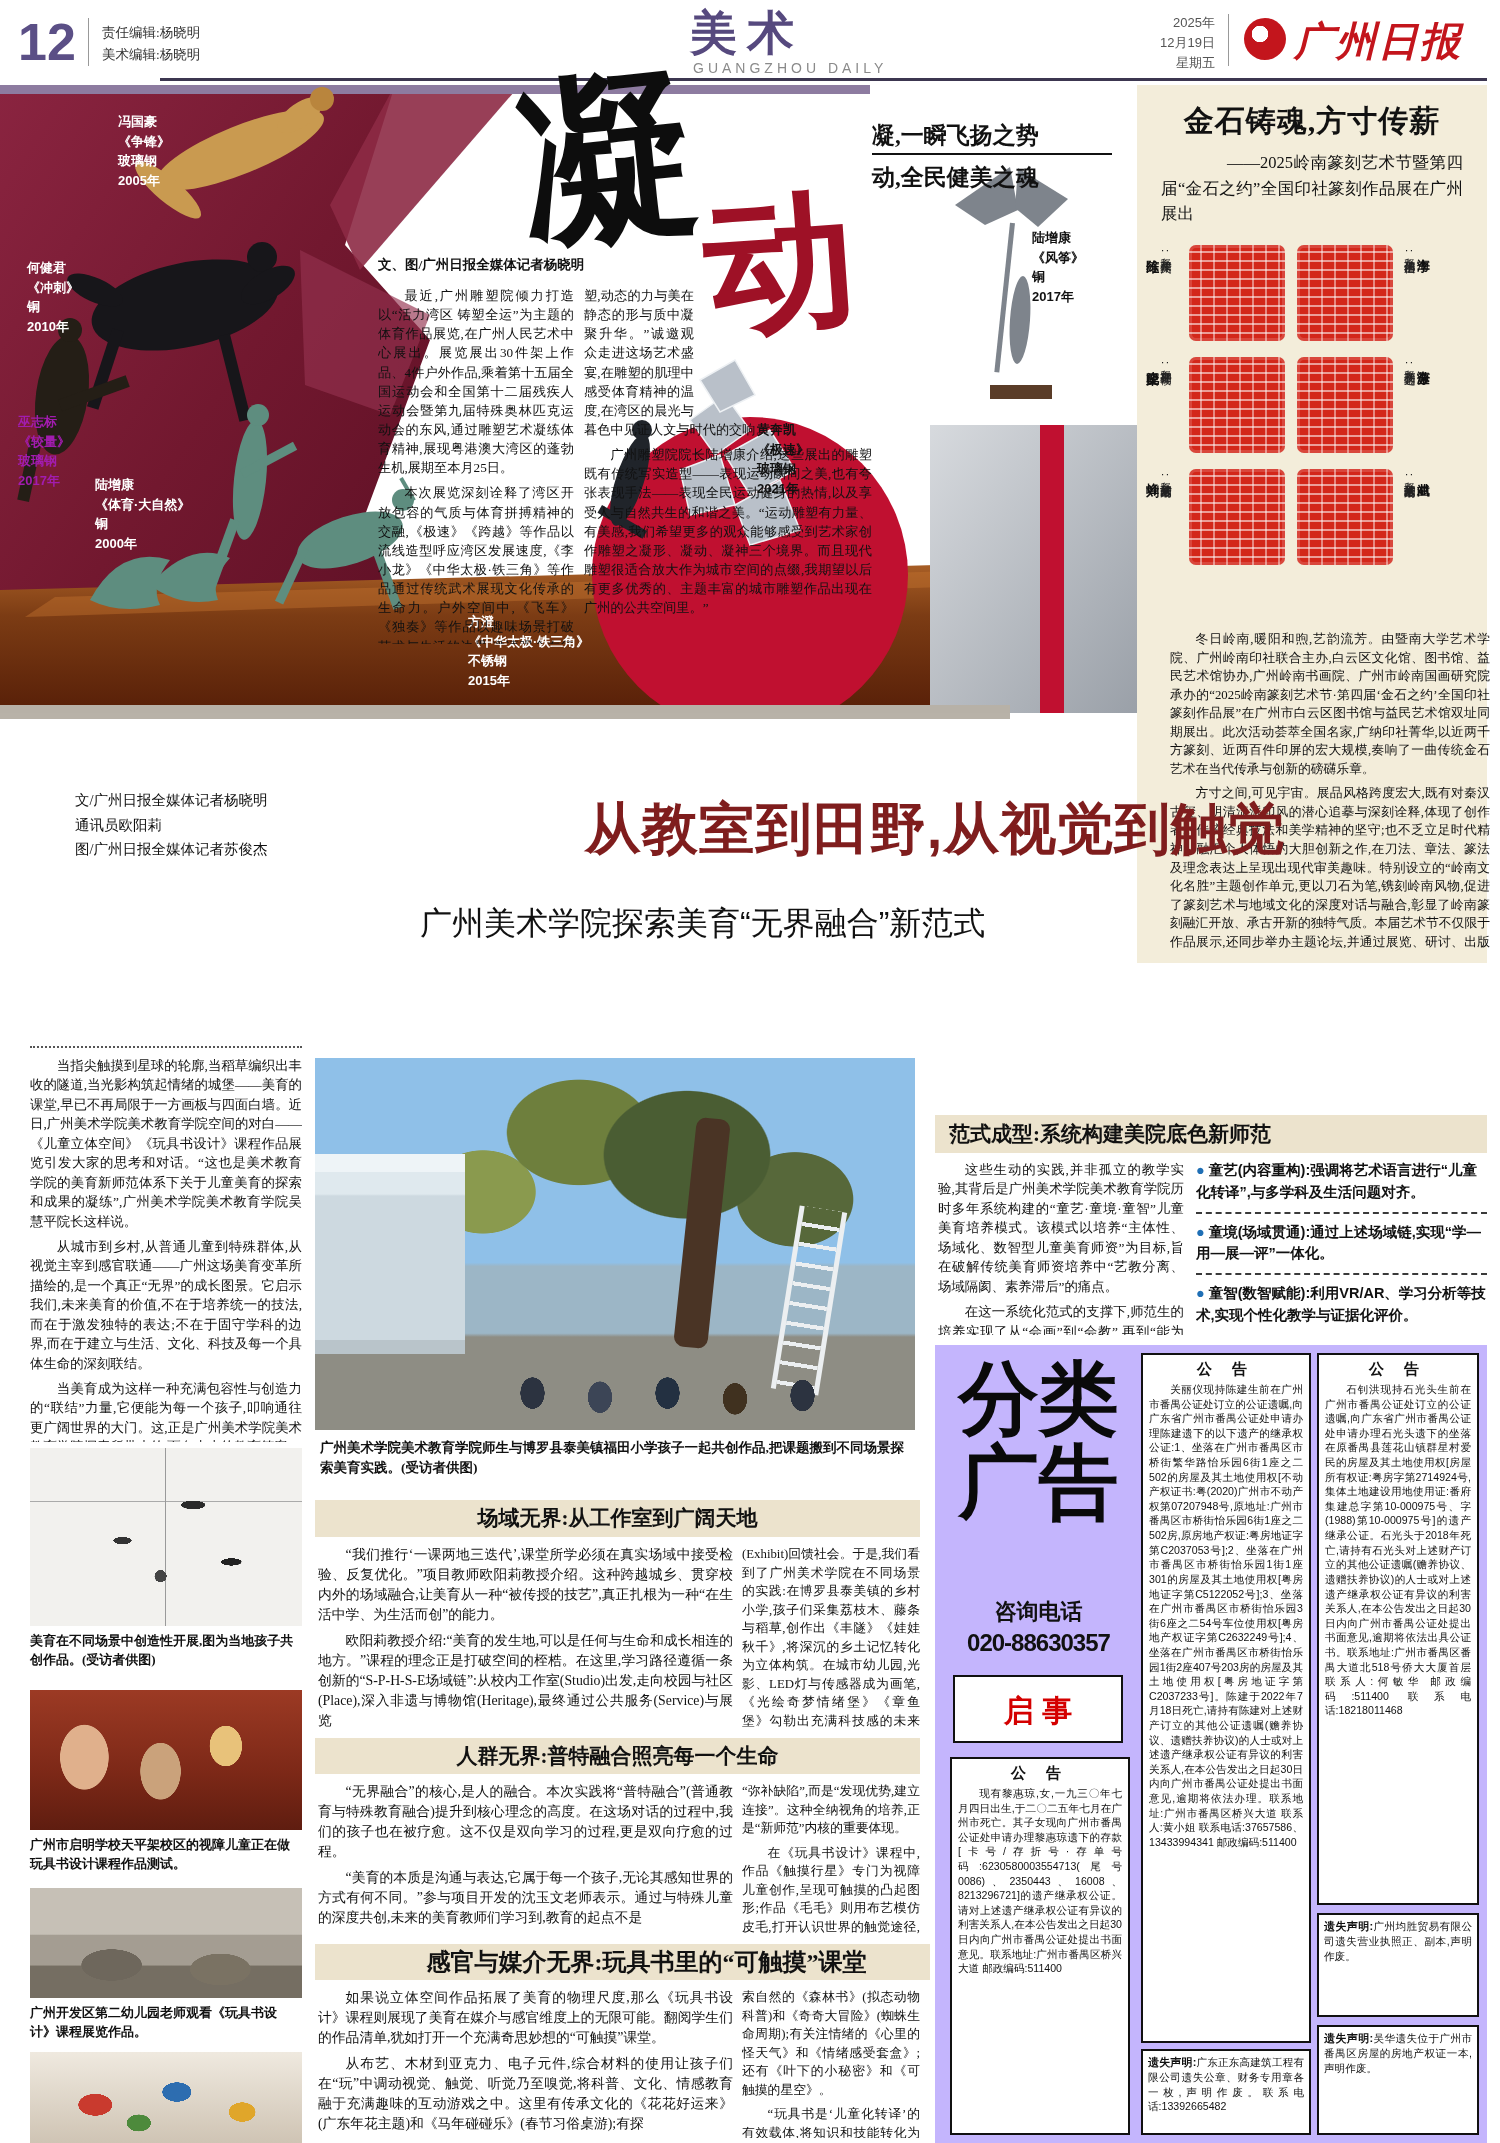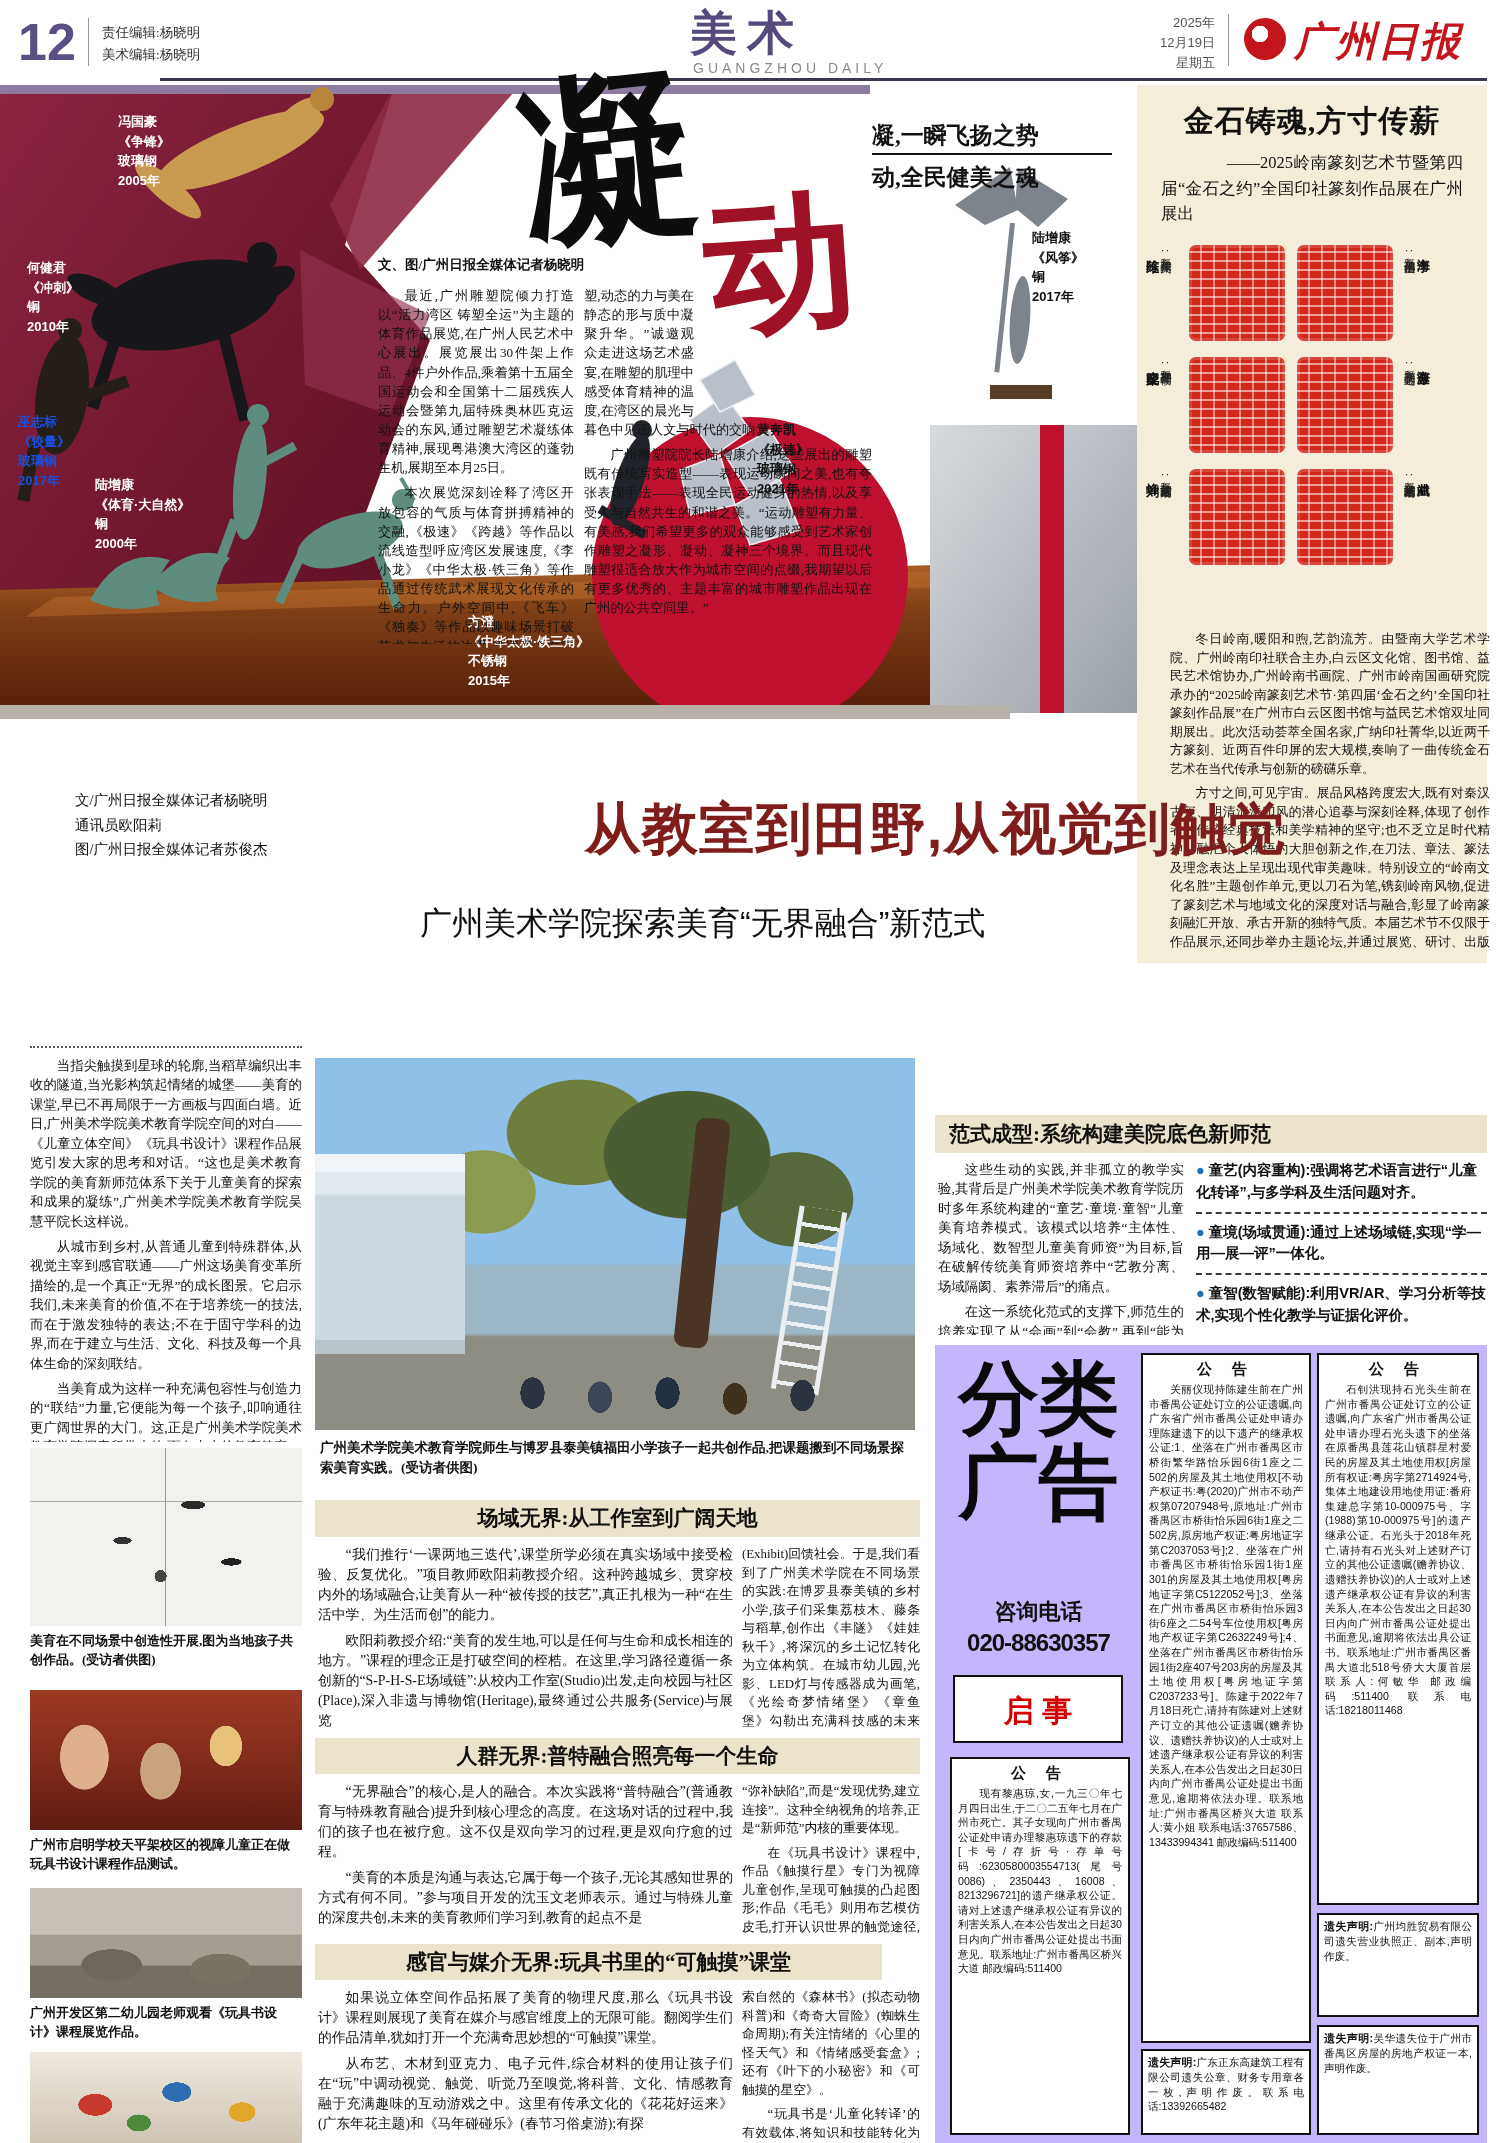--- a/index.html
+++ b/index.html
@@ -173,21 +173,21 @@
   <div class="abs ser" style="left:872px;top:162px;font-size:23px;font-weight:bold;color:#111;">动,全民健美之魂</div>
 
   <div class="abs lbl" style="left:118px;top:112px;color:#fff;">冯国豪
 《争锋》
 玻璃钢
 2005年</div>
   <div class="abs lbl" style="left:27px;top:258px;color:#fff;">何健君
 《冲刺》
 铜
 2010年</div>
-  <div class="abs lbl" style="left:18px;top:412px;color:#1d4ed8;">巫志标
+  <div class="abs lbl" style="left:18px;top:412px;color:#a21caf;">巫志标
 《较量》
 玻璃钢
 2017年</div>
   <div class="abs lbl" style="left:95px;top:475px;color:#fff;">陆增康
 《体育·大自然》
 铜
 2000年</div>
   <div class="abs lbl" style="left:1032px;top:228px;color:#111;">陆增康
 《风筝》
 铜
@@ -329,21 +329,21 @@
   <div class="abs secbar" style="left:315px;top:1738px;width:605px;height:36px;line-height:36px;font-size:21px;">人群无界:普特融合照亮每一个生命</div>
   <div class="abs ser colp" style="left:318px;top:1782px;width:415px;height:156px;font-size:13.8px;overflow:hidden;">
     <p>“无界融合”的核心,是人的融合。本次实践将“普特融合”(普通教育与特殊教育融合)提升到核心理念的高度。在这场对话的过程中,我们的孩子也在被疗愈。这不仅是双向学习的过程,更是双向疗愈的过程。</p>
     <p>“美育的本质是沟通与表达,它属于每一个孩子,无论其感知世界的方式有何不同。”参与项目开发的沈玉文老师表示。通过与特殊儿童的深度共创,未来的美育教师们学习到,教育的起点不是</p>
   </div>
   <div class="abs ser colp" style="left:742px;top:1782px;width:178px;height:156px;font-size:12.8px;overflow:hidden;">
     <p class="np" style="text-indent:0;">“弥补缺陷”,而是“发现优势,建立连接”。这种全纳视角的培养,正是“新师范”内核的重要体现。</p>
     <p>在《玩具书设计》课程中,作品《触摸行星》专门为视障儿童创作,呈现可触摸的凸起图形;作品《毛毛》则用布艺模仿皮毛,打开认识世界的触觉途径,成为普特人群共创共融的独特课程。</p>
   </div>
 
-  <div class="abs secbar" style="left:315px;top:1944px;width:567px;height:36px;line-height:36px;font-size:21px;">感官与媒介无界:玩具书里的“可触摸”课堂</div>
+  <div class="abs secbar" style="left:315px;top:1944px;width:567px;height:36px;line-height:36px;font-size:24px;padding-left:48px;">感官与媒介无界:玩具书里的“可触摸”课堂</div>
   <div class="abs ser colp" style="left:318px;top:1988px;width:415px;height:150px;font-size:13.8px;overflow:hidden;">
     <p>如果说立体空间作品拓展了美育的物理尺度,那么《玩具书设计》课程则展现了美育在媒介与感官维度上的无限可能。翻阅学生们的作品清单,犹如打开一个充满奇思妙想的“可触摸”课堂。</p>
     <p>从布艺、木材到亚克力、电子元件,综合材料的使用让孩子们在“玩”中调动视觉、触觉、听觉乃至嗅觉,将科普、文化、情感教育融于充满趣味的互动游戏之中。这里有传承文化的《花花好运来》(广东年花主题)和《马年碰碰乐》(春节习俗桌游);有探</p>
   </div>
   <div class="abs ser colp" style="left:742px;top:1988px;width:178px;height:150px;font-size:12.8px;overflow:hidden;">
     <p class="np" style="text-indent:0;">索自然的《森林书》(拟态动物科普)和《奇奇大冒险》(蜘蛛生命周期);有关注情绪的《心里的怪天气》和《情绪感受套盒》;还有《叶下的小秘密》和《可触摸的星空》。</p>
     <p>“玩具书是‘儿童化转译’的有效载体,将知识和技能转化为孩子能理解、能动手、能感受的方式获得。”课程负责人表示,这种设计思维,恰恰是“童艺·童境·童智”范式中“童艺”(内容重构)能力的直接体现。</p>
   </div>
 
   <div class="abs" style="left:935px;top:1345px;width:552px;height:798px;background:#c4b5fd;">

